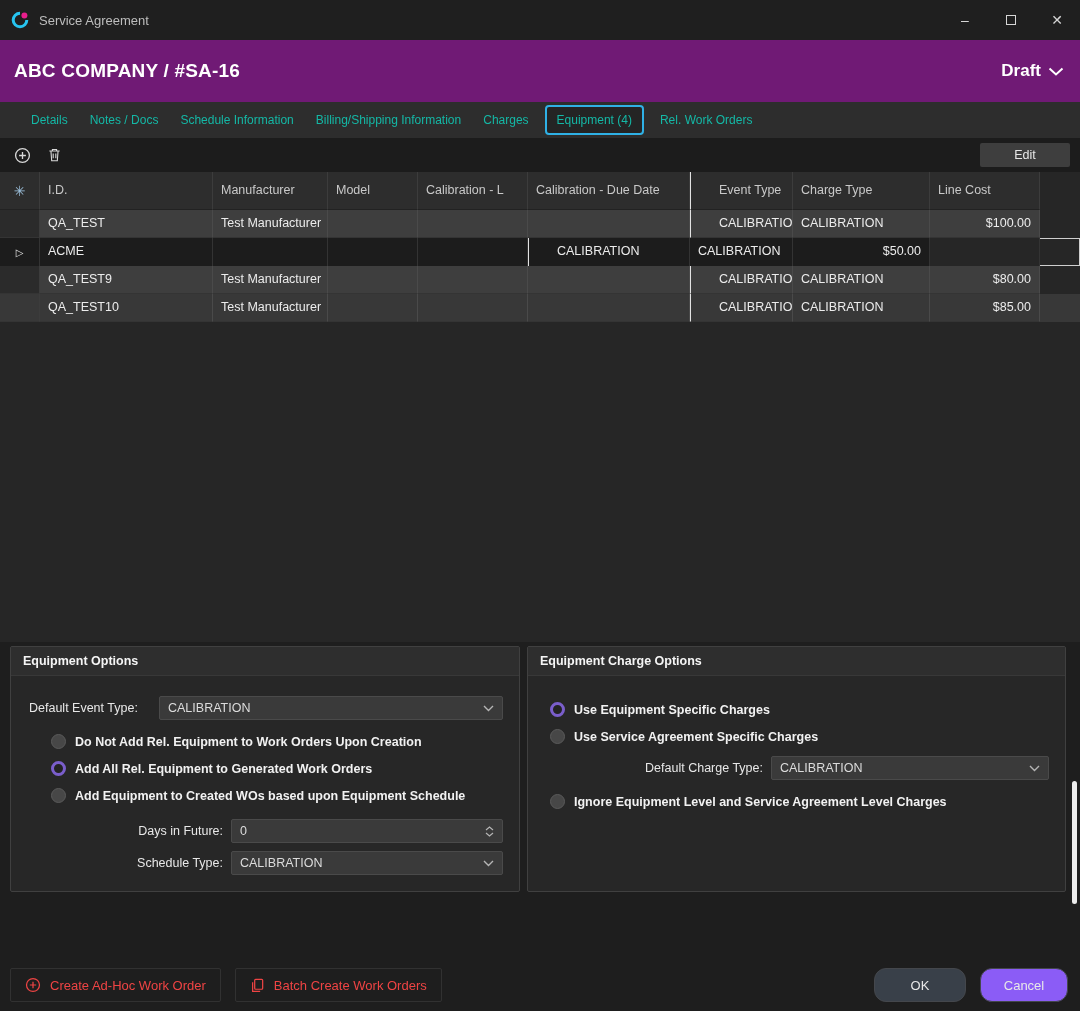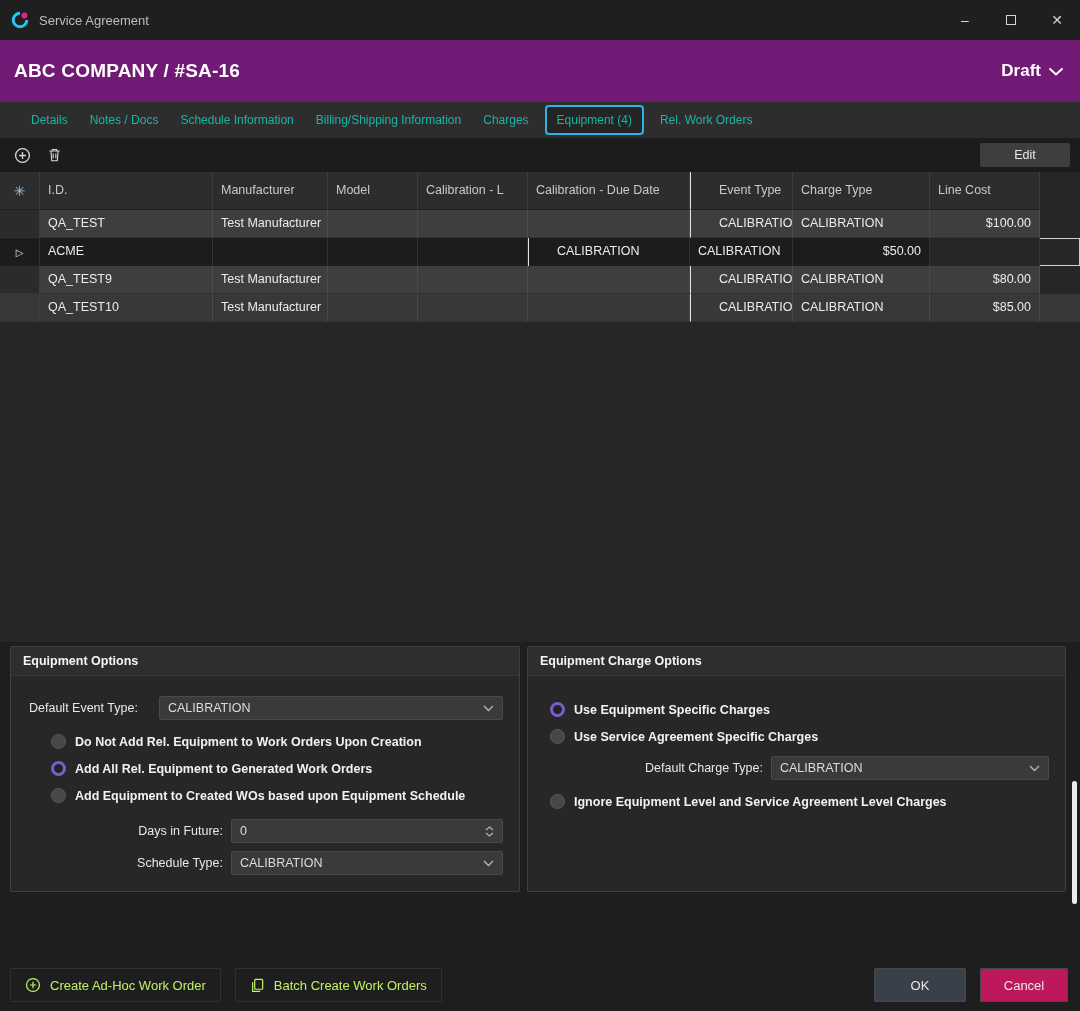--- a/index.html
+++ b/index.html
@@ -68,24 +68,24 @@
   .dropdown, .spinner { flex:1; height:24px; background:#3a3a3a; border:1px solid #4a4a4a; border-radius:2px; display:flex; align-items:center; padding:0 8px; color:#dcdcdc; }
   .dropdown svg, .spinner .spin-btns { margin-left:auto; }
   .spin-btns { display:flex; flex-direction:column; gap:1px; align-items:center; }
   .radio-row { display:flex; align-items:center; height:27px; margin-left:22px; gap:9px; }
   .gb-right .radio-row { margin-left:4px; }
   .radio { width:15px; height:15px; border-radius:50%; background:#474747; border:1px solid #5a5a5a; flex:none; }
   .radio.selected { background:#232323; border:3.5px solid #7a5ecb; }
   .rlabel { font-weight:700; color:#f2f2f2; white-space:nowrap; }
   
   .footer { margin-top:auto; display:flex; align-items:center; gap:14px; padding:0 12px 9px 10px; }
-  .ghost-btn { height:34px; display:flex; align-items:center; gap:9px; padding:0 14px; border:1px solid #313131; border-radius:2px; color:#bef264; font-size:13px; background:transparent; }
-  .ok-btn, .cancel-btn { height:34px; display:flex; align-items:center; justify-content:center; border-radius:1px; color:#e8e8e8; font-size:13px; border:1px solid #44474c; }
+  .ghost-btn { height:34px; display:flex; align-items:center; gap:9px; padding:0 14px; border:1px solid #313131; border-radius:2px; color:#ef4444; font-size:13px; background:transparent; }
+  .ok-btn, .cancel-btn { height:34px; display:flex; align-items:center; justify-content:center; border-radius:12px; color:#e8e8e8; font-size:13px; border:1px solid #44474c; }
   .ok-btn { width:92px; margin-left:auto; background:#394049; }
-  .cancel-btn { width:88px; background:#be185d; }
+  .cancel-btn { width:88px; background:#8b5cf6; }
   .scroll-thumb { position:absolute; right:3px; top:781px; width:5px; height:123px; background:#ececec; border-radius:3px; }
 </style>
 </head>
 <body>
 
 <div class="titlebar">
   <span class="app-icon">
     <svg width="18" height="18" viewBox="0 0 18 18">
       <path d="M9 2.2 a6.8 6.8 0 1 0 6.8 6.8" stroke="#27c4f0" stroke-width="3" fill="none"></path>
       <circle cx="13.4" cy="4.6" r="3" fill="#e91e8c"></circle>

